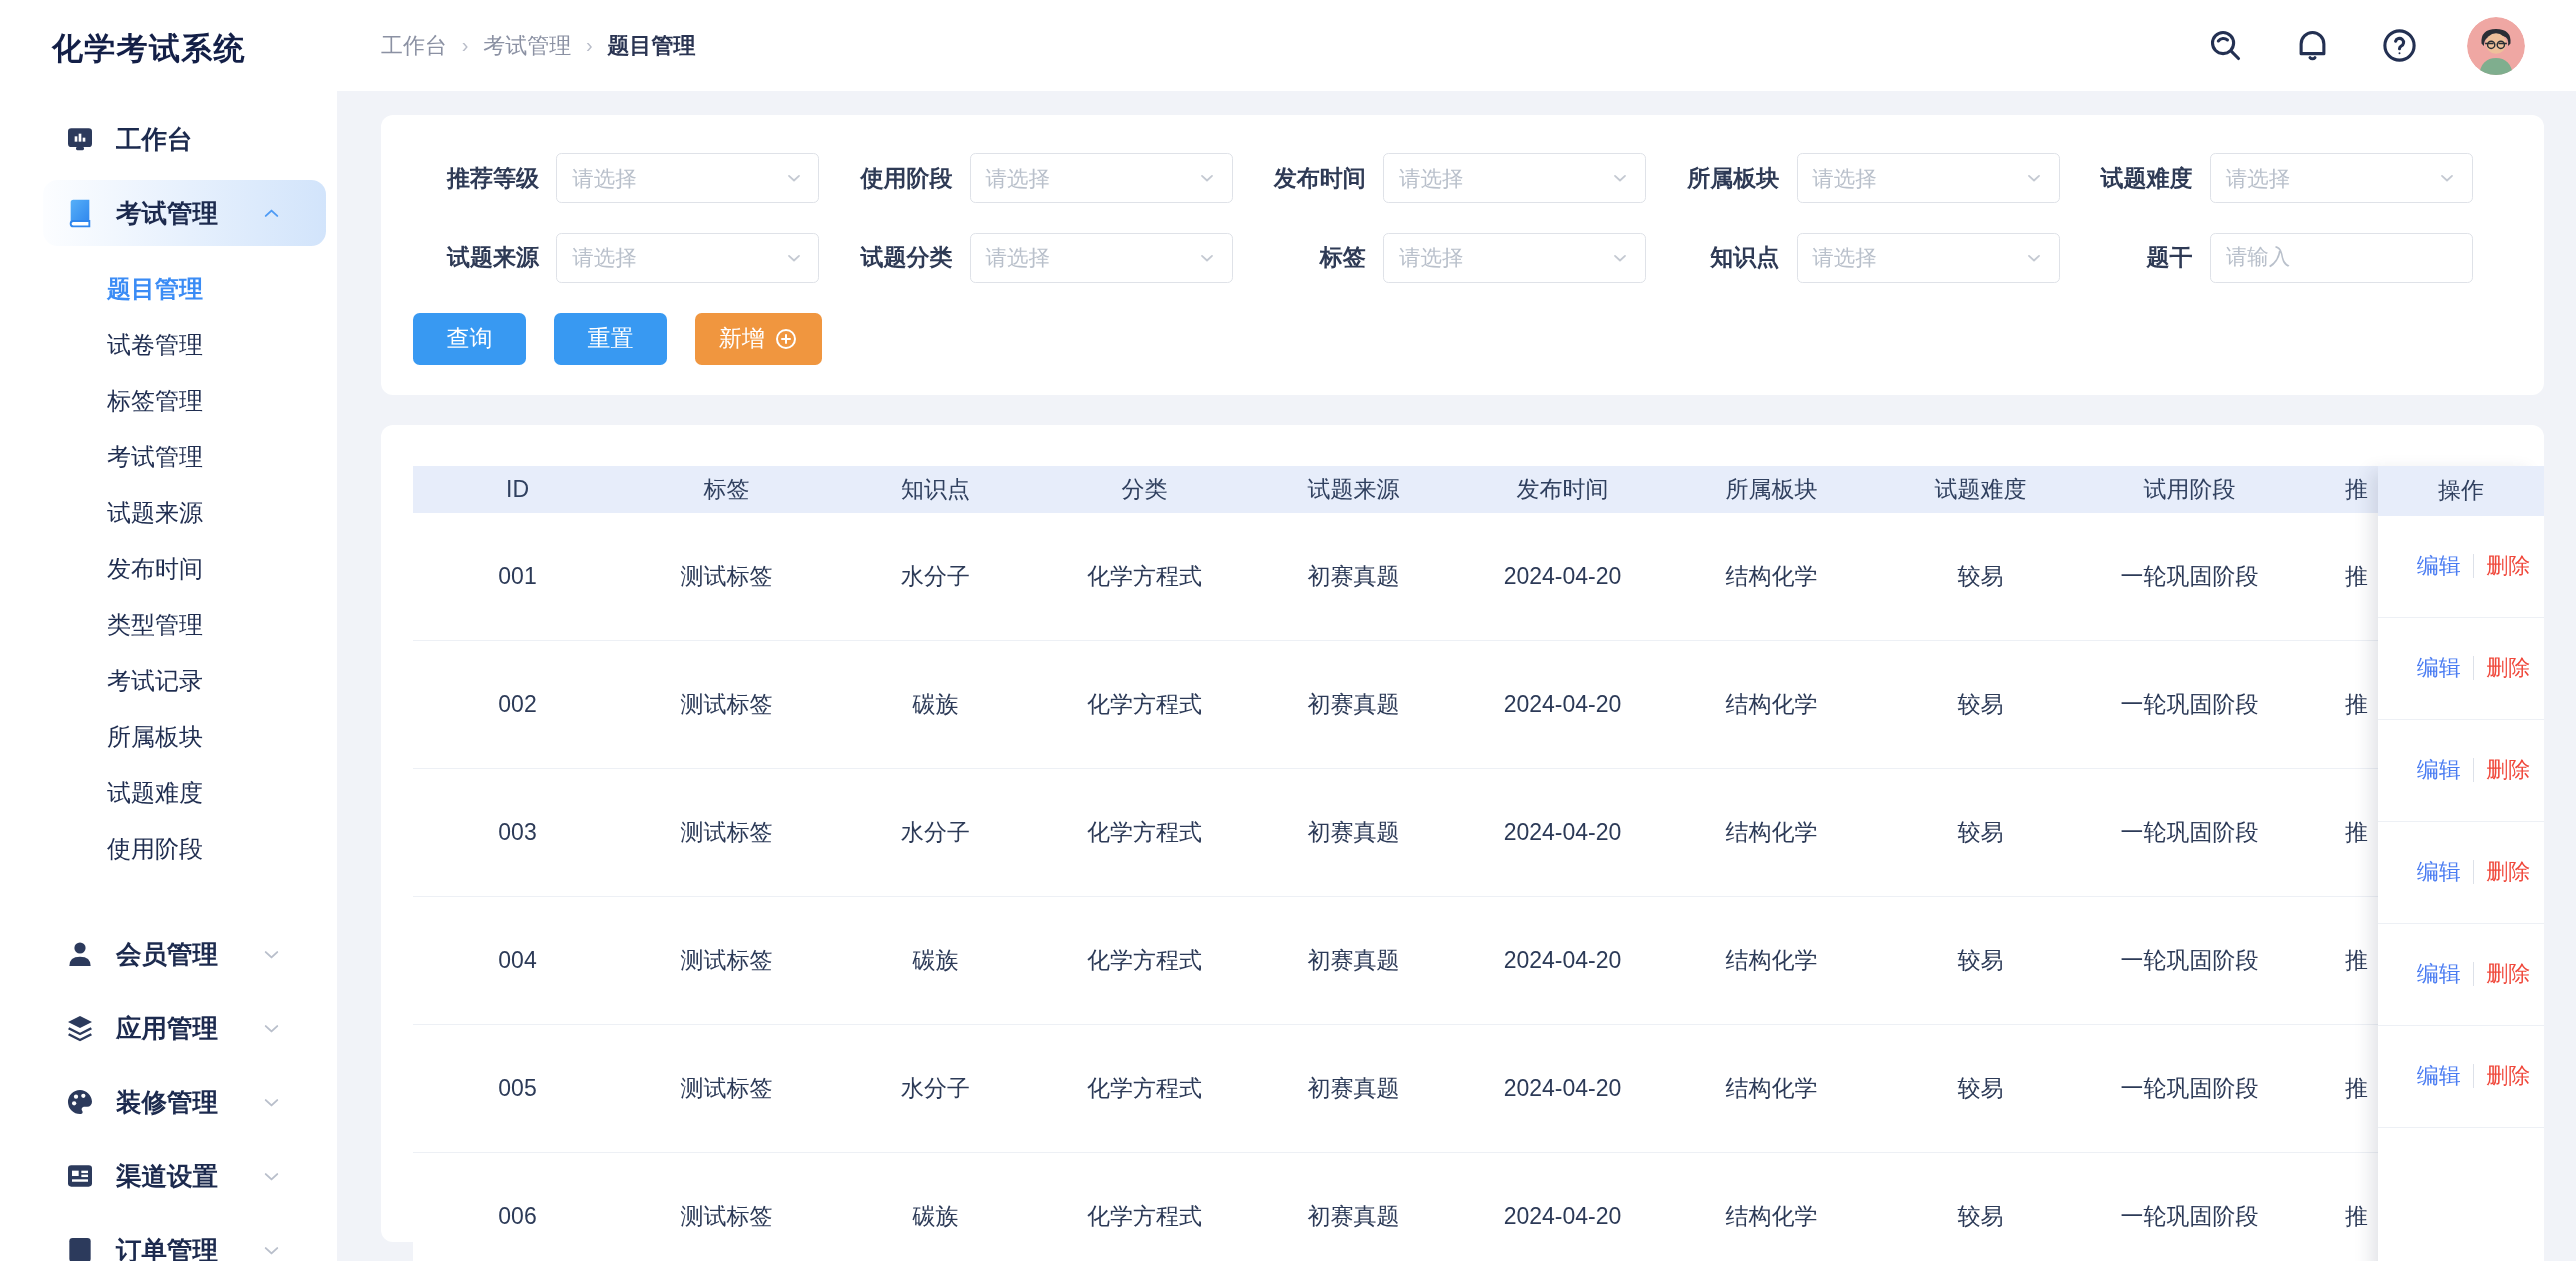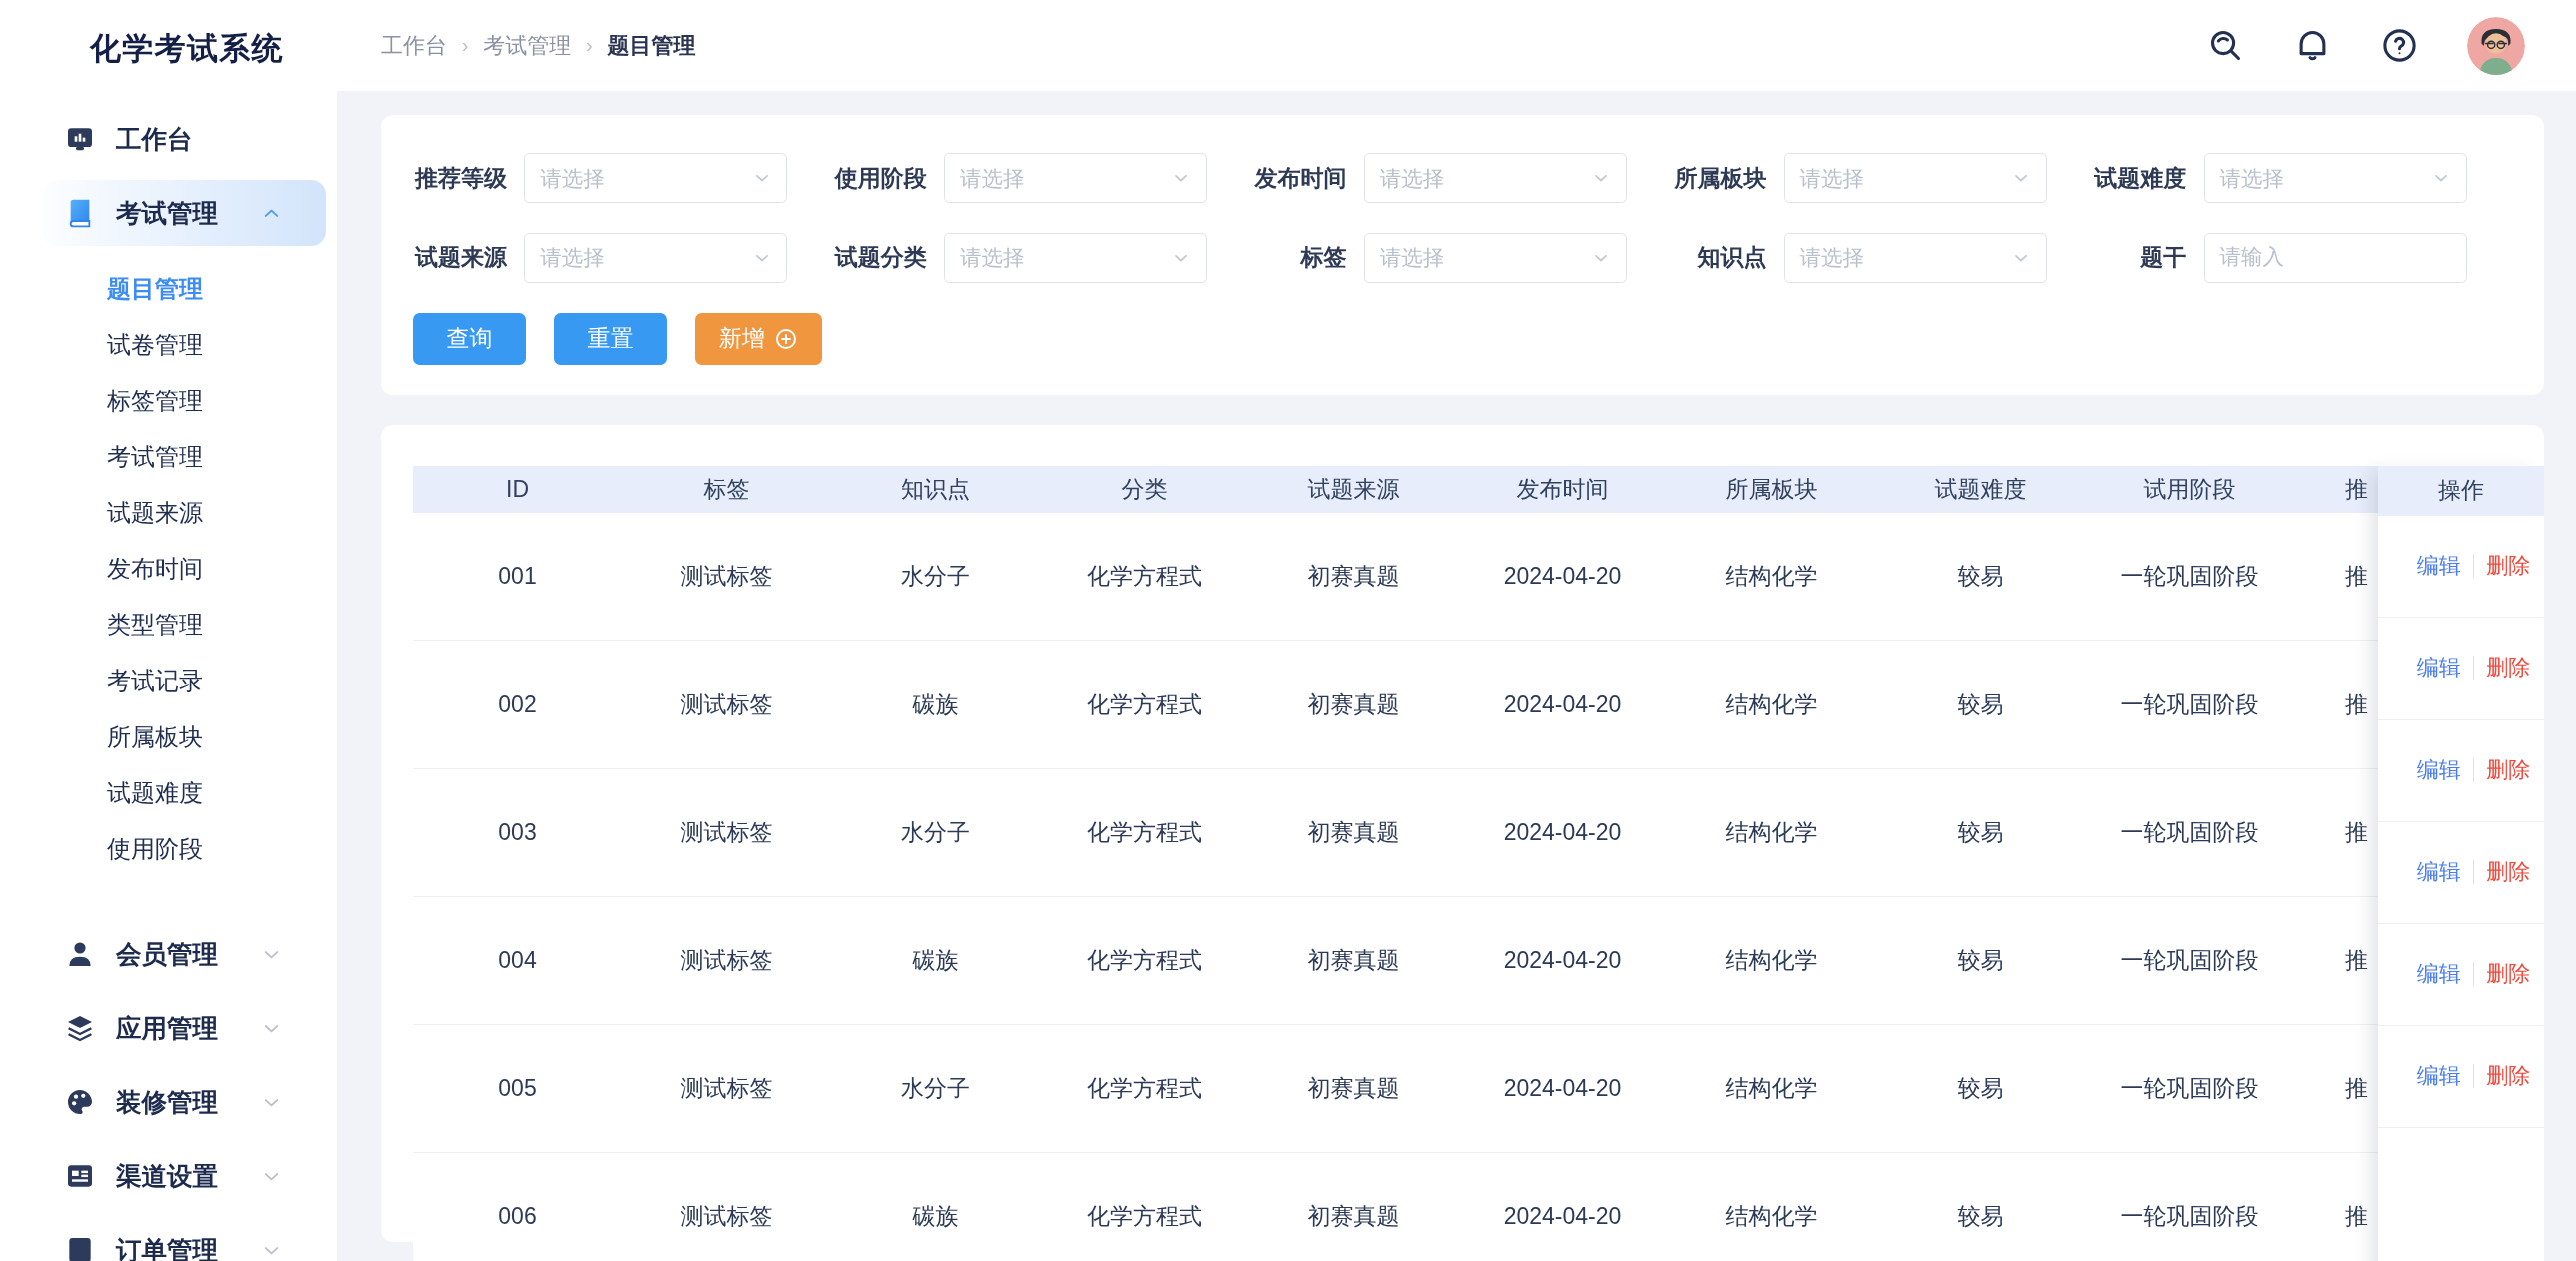--- a/index.html
+++ b/index.html
@@ -1,21 +1,21 @@
 <!DOCTYPE html>
 <html style="font-size:10.7px"><head>
 <meta charset="utf-8">
 <style>
   * { margin:0; padding:0; box-sizing:border-box; }
   html,body { width:2576px; height:1261px; overflow:hidden;
     font-family:"Liberation Sans","DejaVu Sans",sans-serif; background:#ffffff; }
 
   
   .sidebar { position:fixed; left:0; top:0; bottom:0; width:337px; background:#fff; z-index:5; }
-  .logo { padding:28px 0 0 52px; font-size:31px; font-weight:700; color:#131f47; letter-spacing:1.3px;margin-left:38px; }
+  .logo { padding:28px 0 0 52px; font-size:31px; font-weight:700; color:#131f47; letter-spacing:1.3px; }
   .nav { margin-top:32px; }
   .nav-item { position:relative; display:flex; align-items:center; height:74px; padding-left:62px;
     font-size:25.5px; font-weight:700; color:#1c2a4e; cursor:pointer; }
   .nav-item .ico { width:35px; height:35px; margin-right:19px; display:flex; align-items:center; justify-content:center; }
   .nav-item .ico svg { width:32px; height:32px; }
   .nav-item .hl { position:absolute; left:43px; right:10.7px; top:4px; bottom:4px; border-radius:14.8px;
     background:linear-gradient(90deg, rgba(224,238,255,0.10) 0%, #d2e4fb 100%); z-index:-1; }
   .nav-item .chev { position:absolute; right:54px; }
   .submenu { padding:10.7px 0 6.7px 0; }
   .sub-item { height:56px; display:flex; align-items:center; padding-left:107px;
@@ -35,21 +35,21 @@
   .tool-ic svg { width:39px; height:39px; stroke:#233052; }
   .avatar { width:58px; height:58px; border-radius:50%; overflow:hidden; cursor:pointer; }
 
   
   .main { position:fixed; left:337px; top:91px; right:0; bottom:0; background:#f1f3f8;
     padding:24px 32px 0 44px; overflow:hidden; }
   .card { background:#fff; border-radius:12px; }
 
   
   .filter-card { height:280px; padding:38px 32px 0 32px; }
-  .f-row { display:flex; }
+  .f-row { display:flex;margin-left:32px; }
   .f-row + .f-row { margin-top:29.5px; }
   .f-group { display:flex; align-items:center; width:20%; }
   .f-label { width:94px; text-align:right; margin-right:17.4px; font-size:23px; font-weight:600; color:#2e3a55; }
   .f-box { width:263px; height:50px; border:1.3px solid #dfe2e8; border-radius:5.4px; background:#fff;
     display:flex; align-items:center; justify-content:space-between; padding:0 14.8px; cursor:pointer; }
   .f-box .ph { color:#b9c0cb; font-size:21.5px; }
   .f-box svg { width:20px; height:20px; }
   .f-input { width:263px; height:50px; border:1.3px solid #dfe2e8; border-radius:5.4px; padding:0 14.8px;
     font-size:21.5px; color:#2e3a55; font-family:inherit; outline:none; }
   .f-input::placeholder { color:#b9c0cb; }

